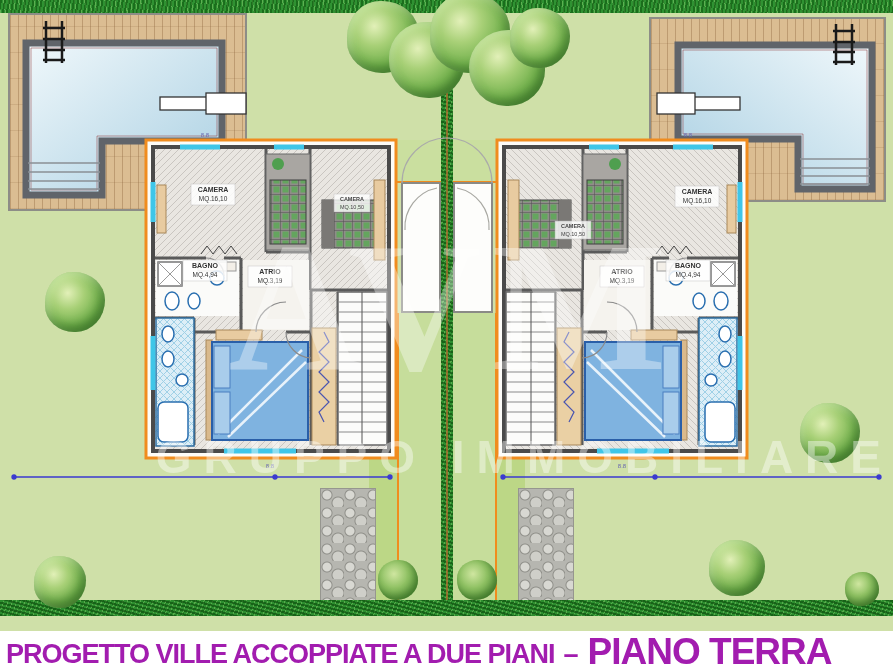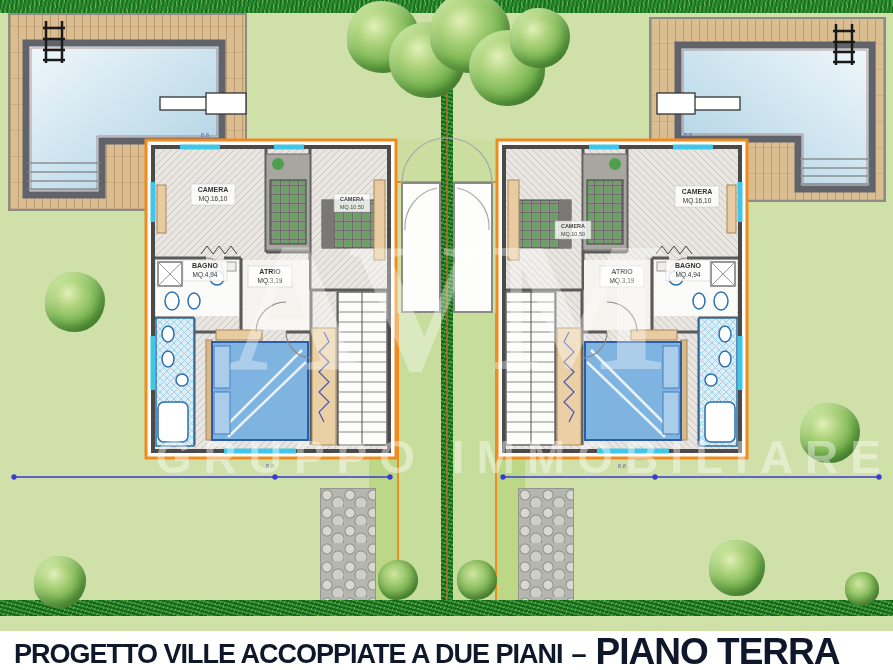--- a/index.html
+++ b/index.html
@@ -71,22 +71,22 @@
   }
   .wm-text {
     position:absolute; left:0; right:0; top:430px; text-align:right;
     font-size:46px; font-weight:bold; color:rgba(255,255,255,.42);
     letter-spacing:12px; white-space:nowrap; pointer-events:none;
   }
 
   
   .caption {
     position:absolute; left:0; top:631px; width:893px; height:39px;
-    background:#ffffff; color:#0f172a;
-    display:flex; align-items:flex-end; padding-left:14px; box-sizing:border-box;
+    background:#ffffff; color:#a21caf;
+    display:flex; align-items:flex-end; padding-left:6px; box-sizing:border-box;
     white-space:pre;
   }
   .caption .p1 { font-size:27px; font-weight:bold; letter-spacing:-1px; line-height:1.15; }
   .caption .sep { font-size:27px; font-weight:bold; margin:0 9px; line-height:1.15; }
   .caption .p2 { font-size:37px; font-weight:bold; letter-spacing:-1px; line-height:1.0;margin-top:44px; }
 
   svg text { font-family:"Liberation Sans", sans-serif; }
 </style>
 </head>
 <body>

